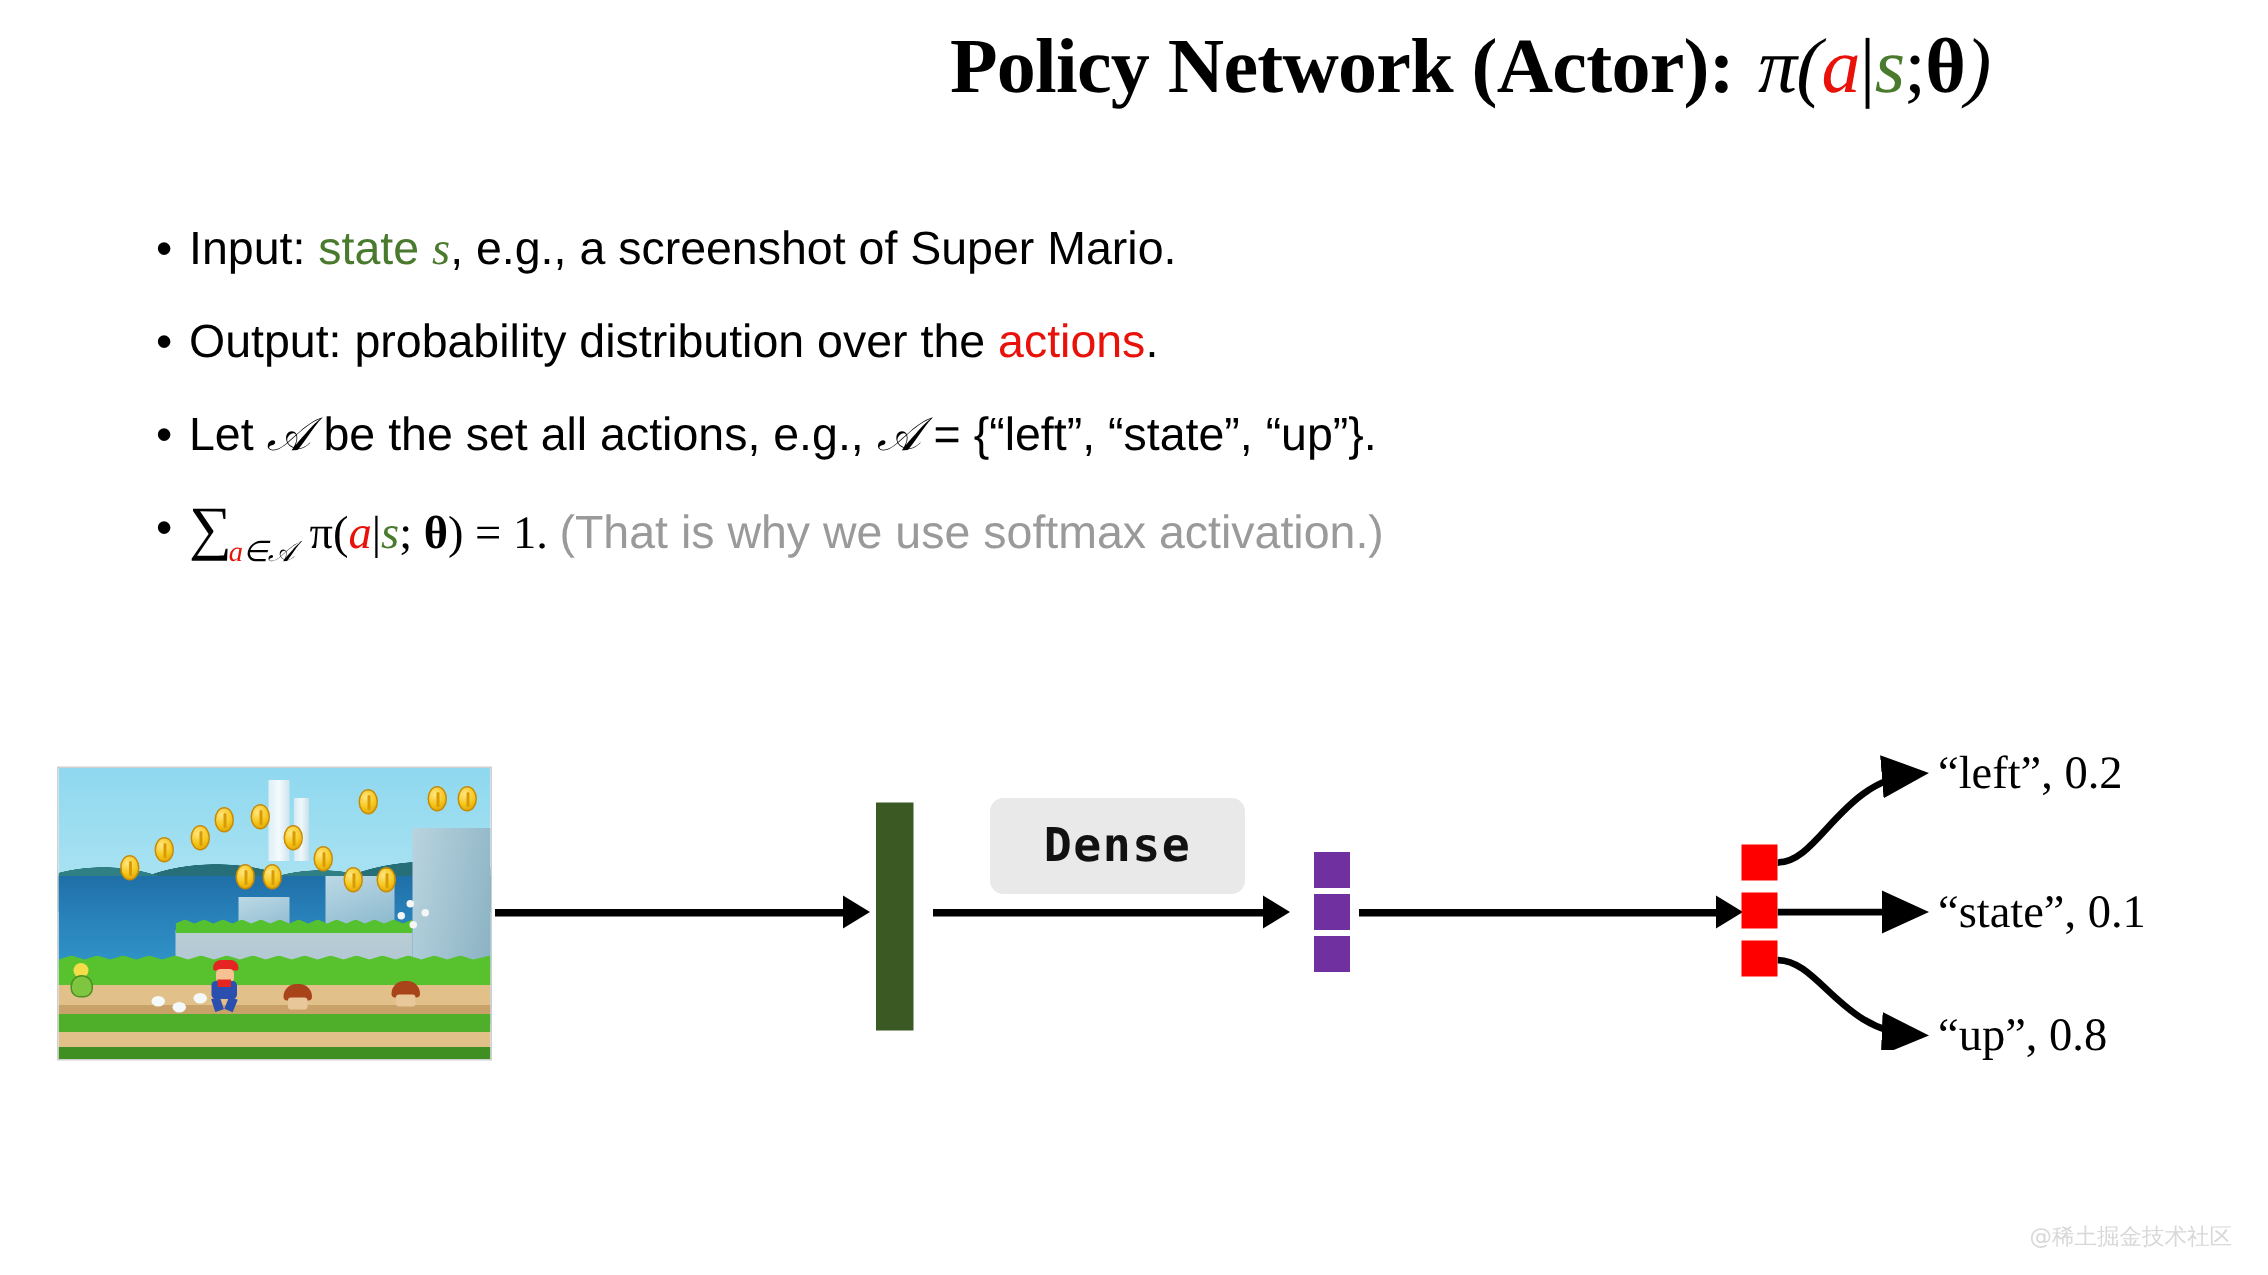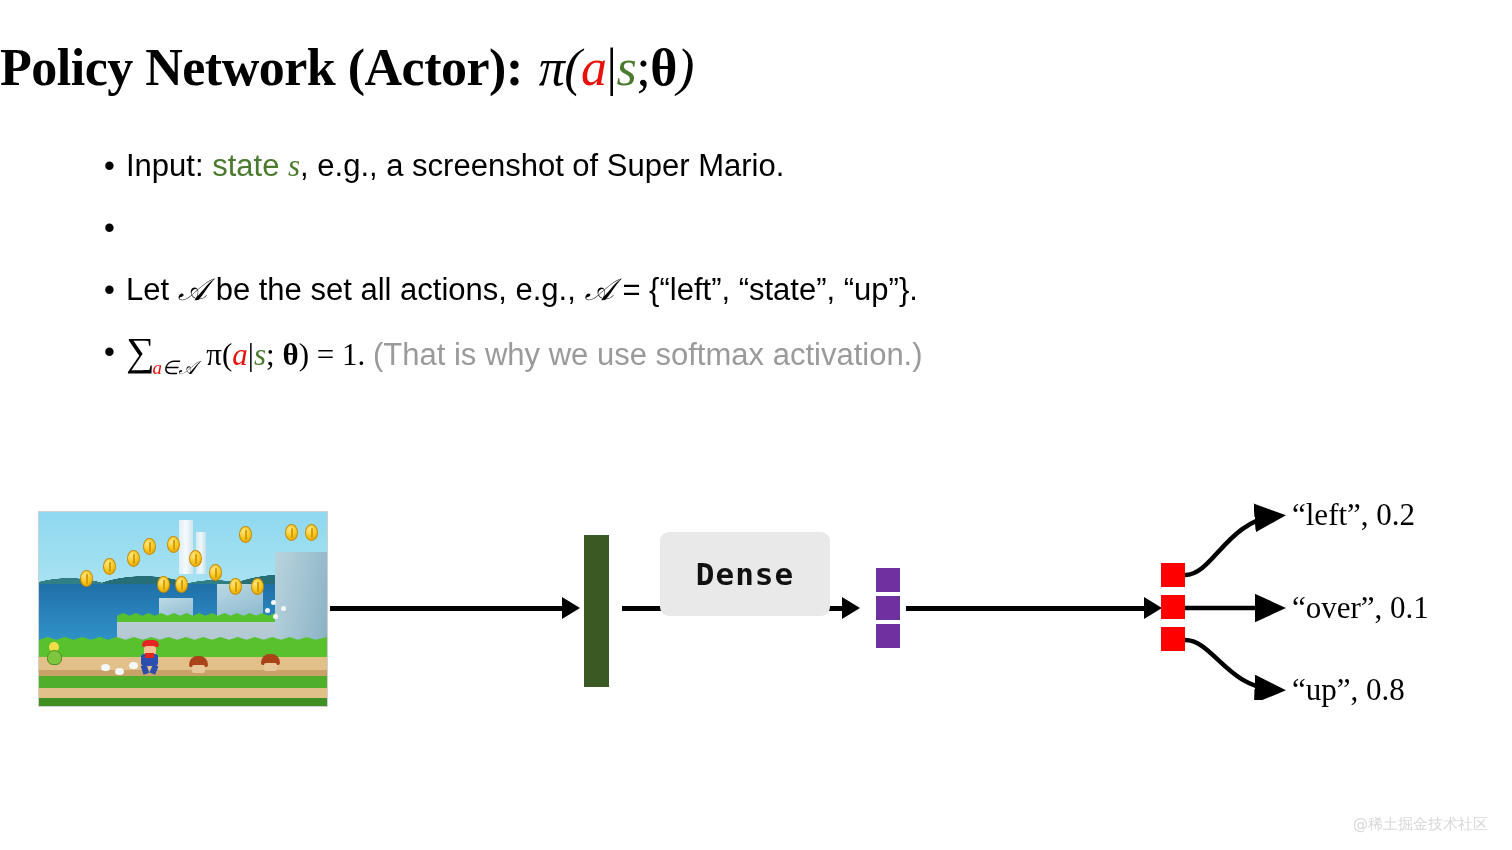--- a/index.html
+++ b/index.html
@@ -6,22 +6,22 @@
   html, body {
     width: 1512px; height: 850px;
     background: #ffffff;
     font-family: "Liberation Sans", sans-serif;
     overflow: hidden;
   }
   #slide { position: relative; width: 1512px; height: 850px; background: #fff; }
 
   
   .title {
-    position: absolute; left: 0; top: 38px; width: 1327px;
-    text-align: left;
+    position: absolute; left: 0; top: 15px; width: 1327px;
+    text-align: right;
     font-family: "Liberation Serif", serif;
     font-weight: bold;
     font-size: 52px;
     color: #000;
     white-space: nowrap;
     letter-spacing: -0.5px;
   }
   .title .math { font-weight: normal; margin-left: 16px; }
   .it { font-style: italic; font-family: "Liberation Serif", serif; }
   .red { color: #E8120B; }
@@ -162,21 +162,21 @@
   
   .opbox {
     position: absolute;
     background: #E9E9E9; border-radius: 9px;
     display: flex; align-items: center; justify-content: center;
     font-family: "DejaVu Sans Mono", monospace;
     font-size: 31px; font-weight: bold; color: #111;
     letter-spacing: 1px;
   }
   #box-conv    { left: 370px;  top: 532px; width: 168px; height: 68px; }
-  #box-dense   { left: 660px;  top: 532px; width: 170px; height: 84px; }
+  #box-dense   { left: 660px;  top: 532px; width: 170px; height: 64px; }
   #box-softmax { left: 928px;  top: 532px; width: 200px; height: 68px; }
 
   
   .greenbar { position: absolute; left: 584px; top: 535px; width: 25px; height: 152px; background: #3B5A23; }
 
   
   .unit { position: absolute; width: 24px; height: 24px; }
   .purple { background: #7030A0; }
   .redsq  { background: #FF0000; }
 
@@ -214,20 +214,21 @@
 
   <div class="bullets">
 
     <div class="bullet">
       <span class="dot">•</span>
       <span class="btext"><span>Input: </span><span class="green">state </span><span class="green it">s</span><span>, e.g., a screenshot of Super Mario.</span></span>
     </div>
 
     <div class="bullet">
       <span class="dot">•</span>
+      <span class="btext"><span>Output: probability distribution over the </span><span class="red">actions</span><span>.</span></span>
     </div>
 
     <div class="bullet">
       <span class="dot">•</span>
       <span class="btext"><span>Let </span><span class="cal">𝒜</span><span> be the set all actions, e.g., </span><span class="cal">𝒜</span><span> = {“left”, “state”, “up”}.</span></span>
     </div>
 
     <div class="bullet">
       <span class="dot">•</span>
       <span class="btext"><span class="sum-wrap">
@@ -331,20 +332,20 @@
         <marker id="ah" markerWidth="7" markerHeight="7" refX="5" refY="3.2" orient="auto">
           <path d="M0,0 L7,3.2 L0,6.4 z" fill="#000"></path>
         </marker>
       </defs>
       <path d="M0,85 C28,85 42,30 92,26" stroke="#000" stroke-width="4.5" fill="none" marker-end="url(#ah)"></path>
       <path d="M0,118 L92,118" stroke="#000" stroke-width="4.5" fill="none" marker-end="url(#ah)"></path>
       <path d="M0,150 C28,150 42,198 92,200" stroke="#000" stroke-width="4.5" fill="none" marker-end="url(#ah)"></path>
     </svg>
 
     <div class="outlabel" id="out-left">“left”, 0.2</div>
-    <div class="outlabel" id="out-right">“over”, 0.1</div>
+    <div class="outlabel" id="out-right">“state”, 0.1</div>
     <div class="outlabel" id="out-up">“up”, 0.8</div>
 
   </div>
 
   <div class="watermark">@稀土掘金技术社区</div>
 
 </div>
 
 </body></html>

